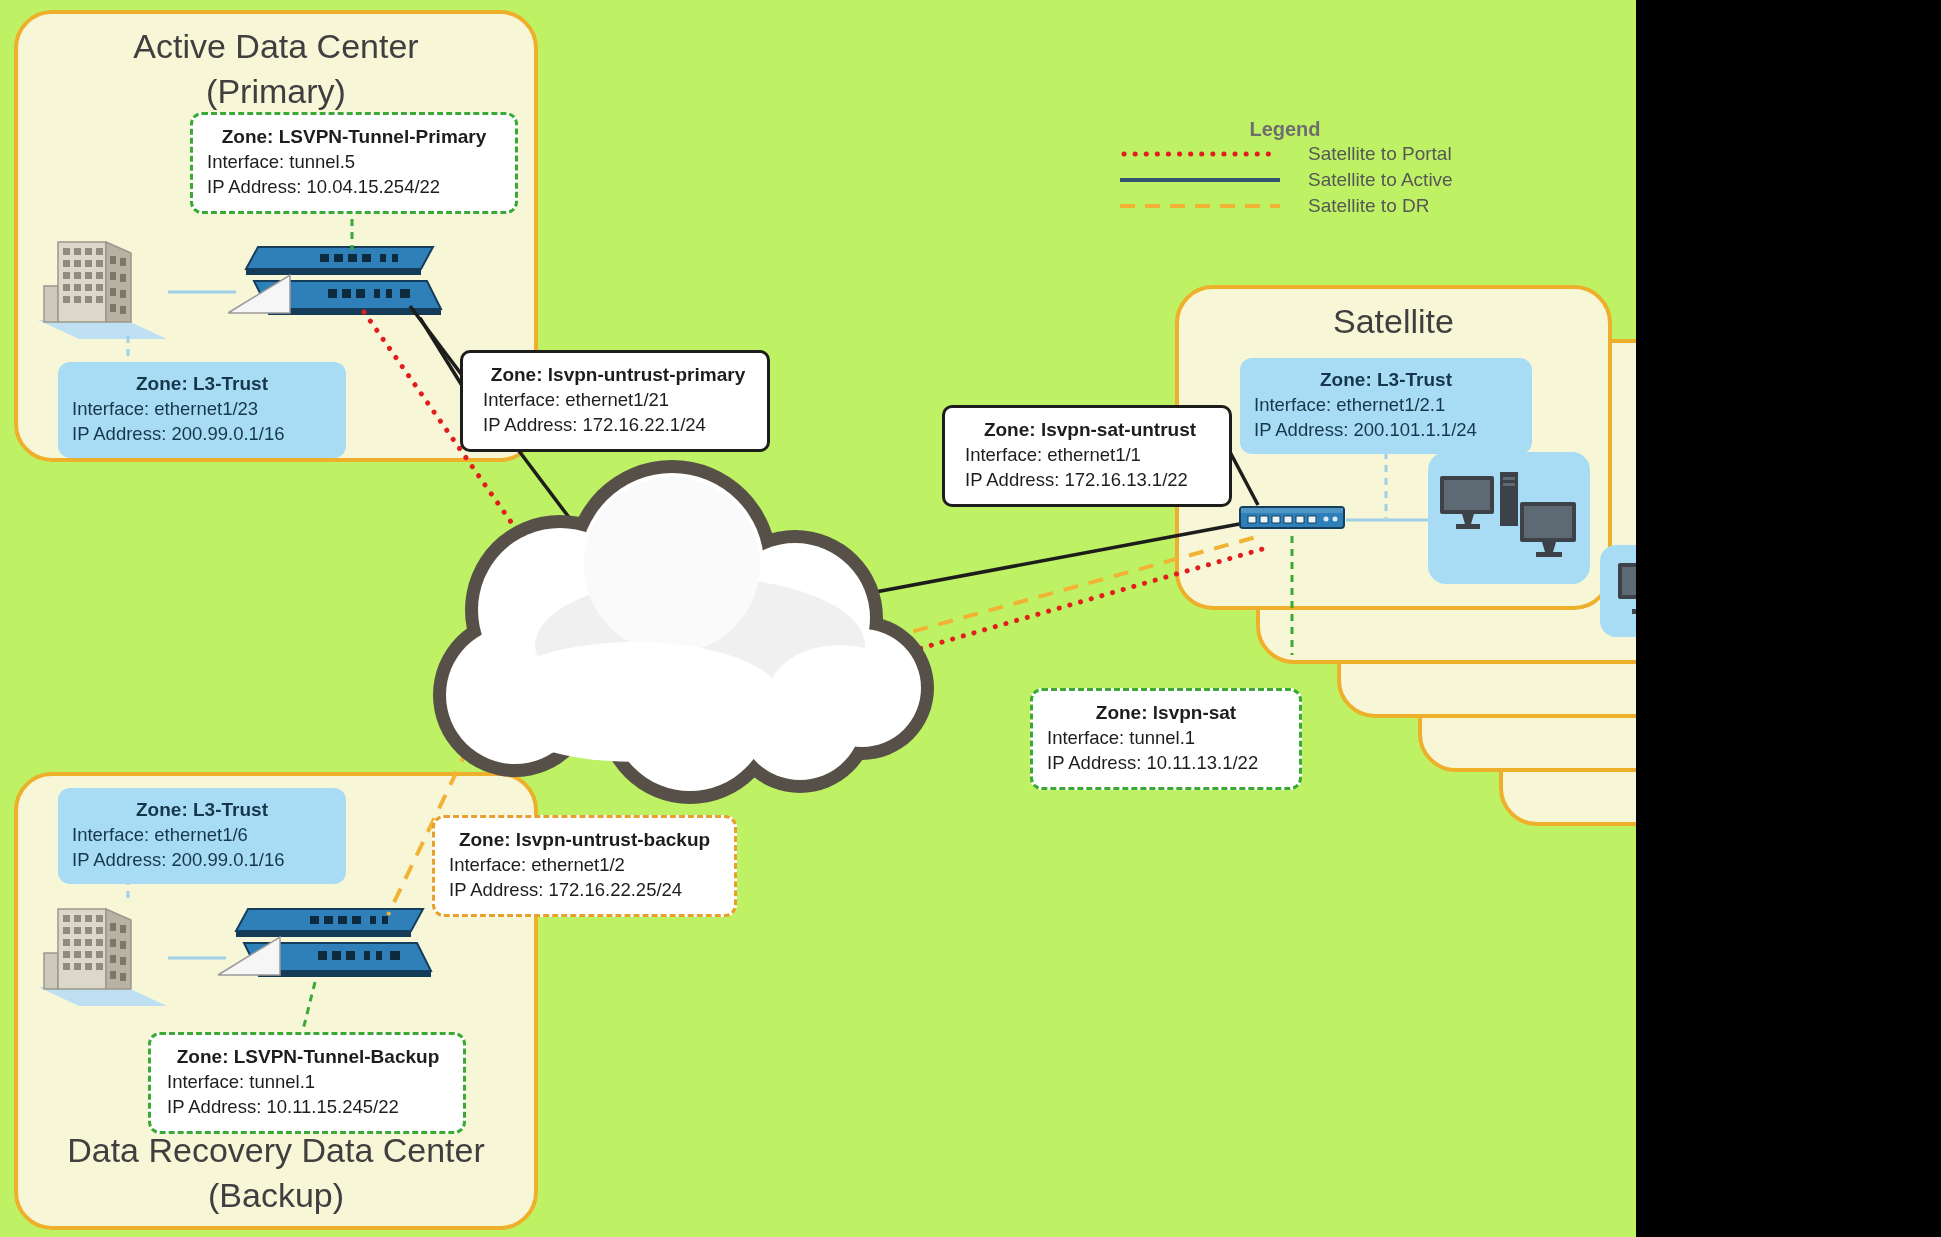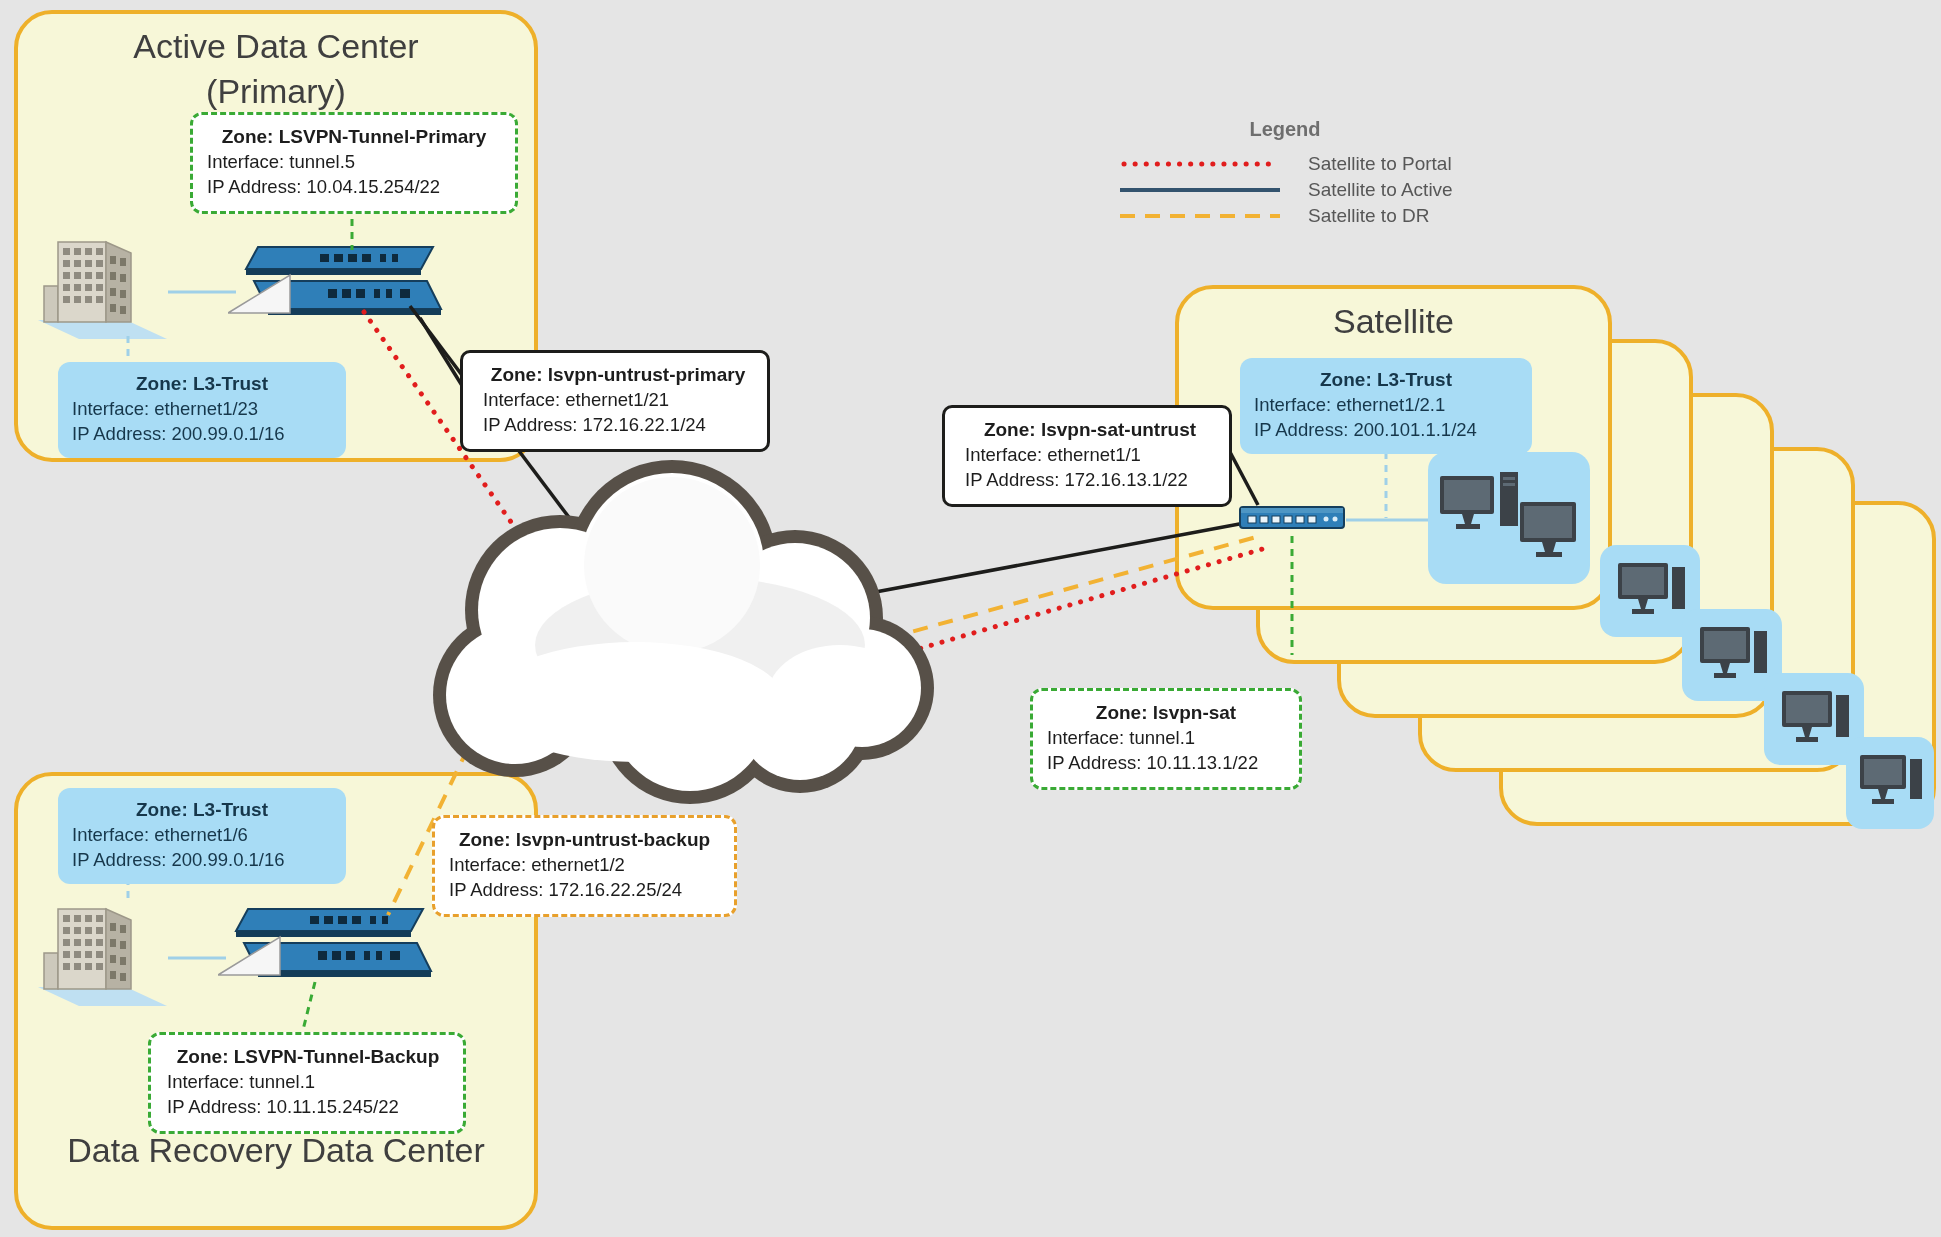--- a/index.html
+++ b/index.html
@@ -1,17 +1,17 @@
 <!DOCTYPE html>
 <html><head>
 <meta charset="utf-8">
 <style>
   html,body{margin:0;padding:0;background:#000;}
   #canvas{
-    position:relative;width:1941px;height:1237px;background:#e5e5e5;overflow:hidden;
+    position:relative;width:1636px;height:1237px;background:#bef264;overflow:hidden;
     font-family:"Liberation Sans", sans-serif;color:#222;
   }
   .region{
     position:absolute;background:#f7f7d8;border:4px solid #eeb02a;border-radius:38px;
     box-sizing:border-box;
   }
   .region-title{
     position:absolute;left:0;width:100%;text-align:center;
     font-size:34px;color:#3f3f3f;line-height:1.32;
   }
@@ -30,40 +30,41 @@
   .cloudwrap{position:absolute;z-index:5;pointer-events:none;}
   .ln-solid{stroke:#1d1d1b;stroke-width:3.5;fill:none;}
   .ln-red{stroke-width:5;stroke-dasharray:0.1 11;stroke-linecap:round;fill:none;}
   .ln-yellow{stroke-width:4;stroke-dasharray:15 11;fill:none;}
   .ln-lb{stroke:#9fd0e8;stroke-width:3;fill:none;}
   .ln-lb-d{stroke:#9fd0e8;stroke-width:3;stroke-dasharray:7 6;fill:none;}
   .ln-green{stroke:#3aaa35;stroke-width:3;stroke-dasharray:7 6;fill:none;}
   .mini-pc{position:absolute;background:#a8dcf5;border-radius:16px;z-index:2;}
   .pc-panel{position:absolute;background:#a8dcf5;border-radius:18px;z-index:6;}
   .legend{position:absolute;left:1120px;top:118px;width:390px;z-index:10;color:#575757;font-size:19px;}
-  .legend .ltitle{font-weight:bold;color:#6e6e6e;font-size:20px;text-align:center;width:330px;margin-bottom:10px;}
+  .legend .ltitle{font-weight:bold;color:#6e6e6e;font-size:20px;text-align:center;width:330px;}
   .legend .lrow{display:flex;align-items:center;height:26px;gap:16px;}
   .legend .lsample{width:160px;height:8px;flex:none;}
   .legend .llabel{margin-left:12px;}
 </style>
 </head>
 <body>
 
 <div id="canvas">
 
   <div class="region" style="left:14px;top:10px;width:524px;height:452px;">
     <div class="region-title" style="top:10px;">
       <div>Active Data Center</div>
       <div>(Primary)</div>
     </div>
   </div>
 
   <div class="region" style="left:14px;top:772px;width:524px;height:458px;">
     <div class="region-title" style="top:352px;">
       <div>Data Recovery Data Center</div>
+      <div>(Backup)</div>
     </div>
   </div>
 
   <div class="region" style="left:1499px;top:501px;width:437px;height:325px;"></div>
   <div class="region" style="left:1418px;top:447px;width:437px;height:325px;"></div>
   <div class="region" style="left:1337px;top:393px;width:437px;height:325px;"></div>
   <div class="region" style="left:1256px;top:339px;width:437px;height:325px;"></div>
   <div class="region" style="left:1175px;top:285px;width:437px;height:325px;">
     <div class="region-title" style="top:10px;">Satellite</div>
   </div>

